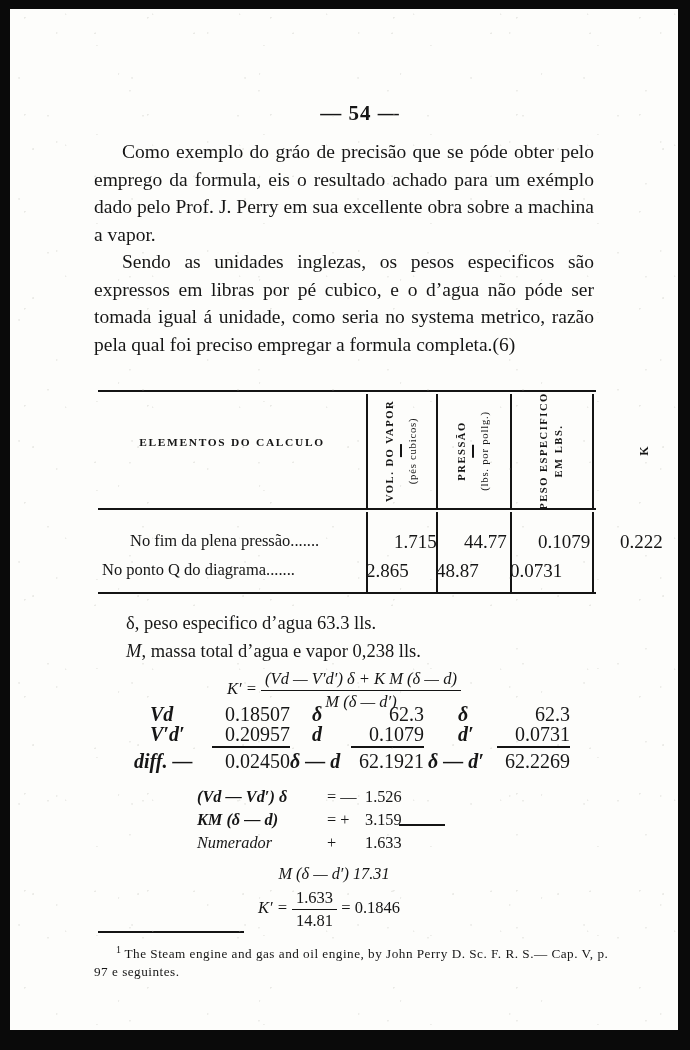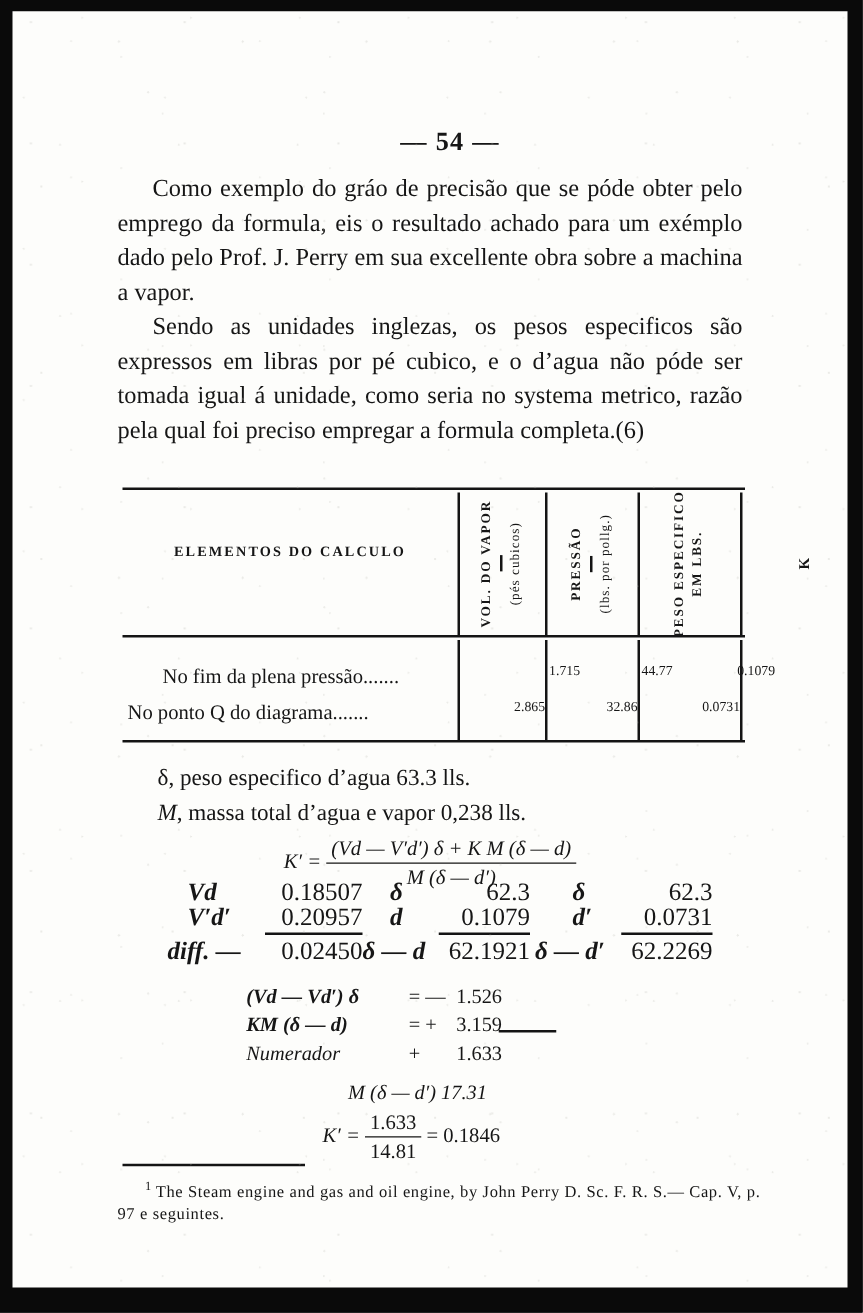--- a/index.html
+++ b/index.html
@@ -170,22 +170,22 @@
   .row-label {
     position: absolute;
     left: 4px;
     width: 262px;
     font-size: 16.5px;
     font-family: "Liberation Serif", serif;
     white-space: nowrap;
   }
   .cell {
     position: absolute;
-    text-align: right;
-    font-size: 11px;
+    text-align: left;
+    font-size: 19px;
     font-family: "Liberation Serif", serif;
   }
   .row-1 { top: 141px; margin-left: 28px; }
   .row-2 { top: 170px; }
 
   
   .math-line {
     position: absolute;
     font-family: "Liberation Serif", serif;
   }
@@ -375,21 +375,21 @@
       </div>
 
       <div class="row-label row-1 ink">No fim da plena pressão.......</div>
       <div class="cell row-1 ink" style="left:268px; width:70px">1.715</div>
       <div class="cell row-1 ink" style="left:338px; width:74px">44.77</div>
       <div class="cell row-1 ink" style="left:412px; width:82px">0.1079</div>
       <div class="cell row-1 ink" style="left:494px; width:104px">0.222</div>
 
       <div class="row-label row-2 ink">No ponto Q do diagrama.......</div>
       <div class="cell row-2 ink" style="left:268px; width:70px">2.865</div>
-      <div class="cell row-2 ink" style="left:338px; width:74px">32.86</div>
+      <div class="cell row-2 ink" style="left:338px; width:74px">48.87</div>
       <div class="cell row-2 ink" style="left:412px; width:82px">0.0731</div>
       <div class="cell row-2 ink" style="left:494px; width:104px"></div>
     </div>
 
     <div id="delta-line" class="math-line ink">δ, peso especifico d’agua 63.3 lls.</div>
     <div id="mass-line" class="math-line ink">
       <span class="it">M</span><span>, massa total d’agua e vapor 0,238 lls.</span>
     </div>
 
     <div id="main-formula" class="ink">

